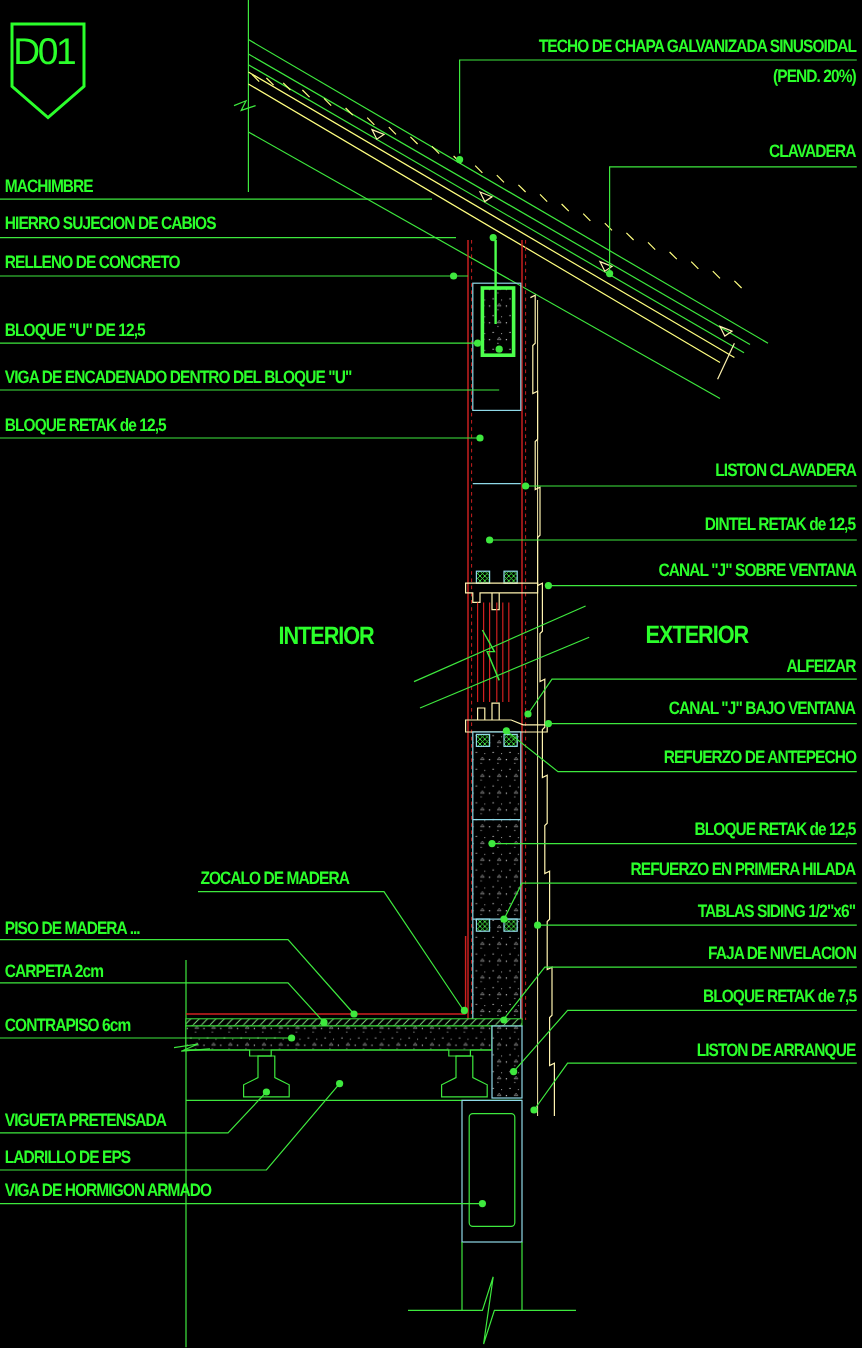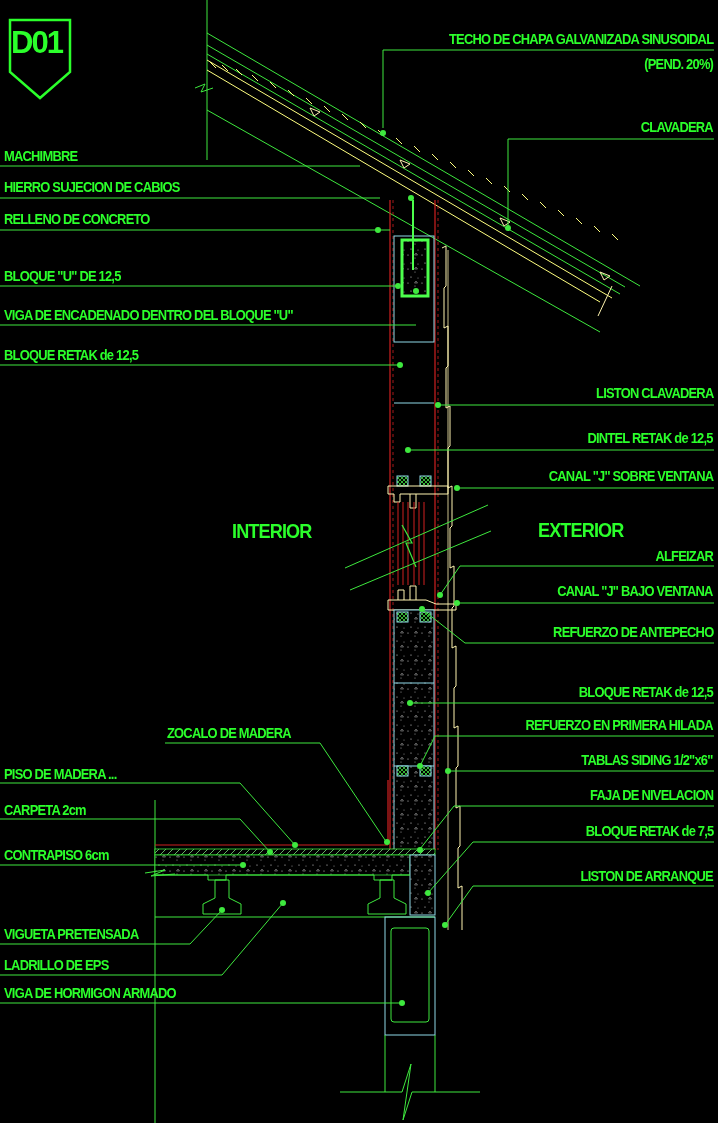--- a/index.html
+++ b/index.html
@@ -7,21 +7,21 @@
          font-family: "Liberation Sans", "DejaVu Sans", sans-serif; }
   #drawing { position: absolute; left: 0; top: 0; }
   .lbl { position: absolute; color: #2BFF2B; font-size: 15px; font-weight: bold;
          letter-spacing: -0.9px; white-space: nowrap; transform: scaleX(0.86);
          line-height: 16px; }
   .lbl.l { transform-origin: left center; }
   .lbl.r { transform-origin: right center; text-align: right; }
   .big { font-size: 21px; letter-spacing: -1px; line-height: 22px; }
   .tag { position: absolute; left: 8px; top: 18px; width: 64px; height: 82px; }
   .tag-text { position: absolute; left: 11px; top: 27px; color: #2BFF2B; font-size: 31px;
-              font-weight: bold; letter-spacing: -2px; line-height: 32px; }
+              font-weight: normal; letter-spacing: -2px; line-height: 32px; }
 </style>
 </head>
 <body>
 
 <svg id="drawing" width="718" height="1123" viewBox="0 0 718 1123" xmlns="http://www.w3.org/2000/svg">
   <defs>
     <pattern id="speckle" width="14" height="14" patternUnits="userSpaceOnUse">
       <rect width="14" height="14" fill="#000"></rect>
       <circle cx="2" cy="3" r="0.6" fill="#cfcfcf"></circle>
       <circle cx="9" cy="6" r="0.5" fill="#bdbdbd"></circle>

